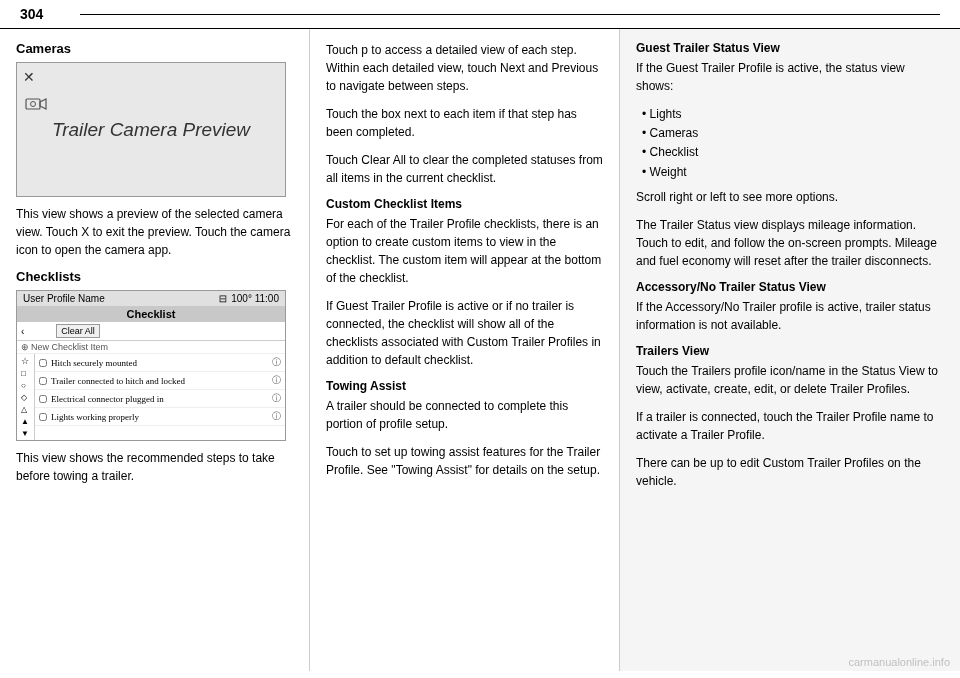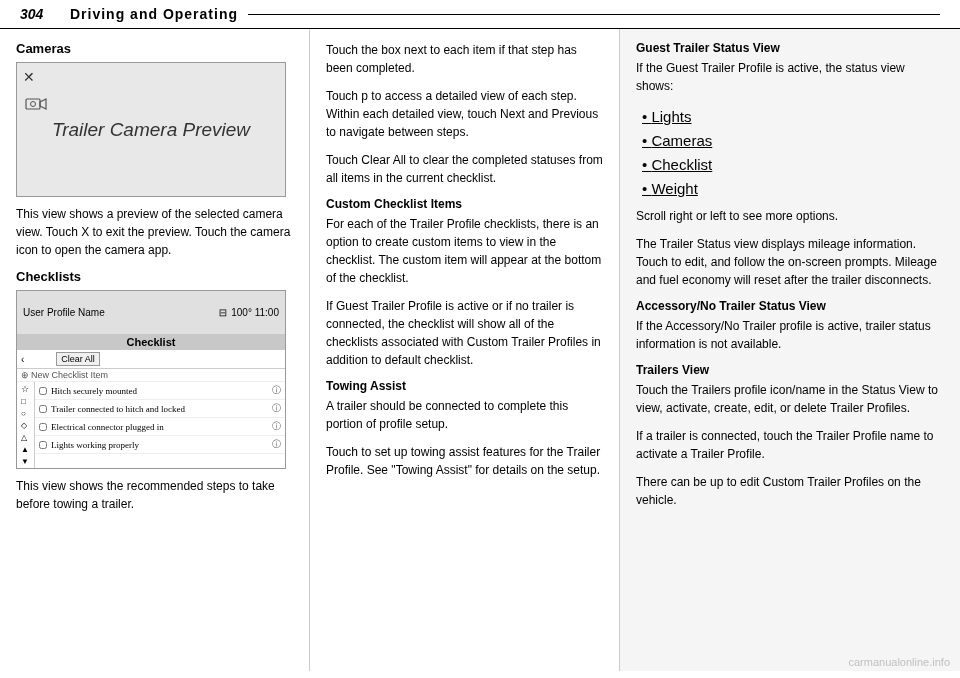--- a/index.html
+++ b/index.html
@@ -18,21 +18,20 @@
       align-items: center;
       padding: 6px 20px;
       border-bottom: 1px solid #000;
       margin-bottom: 0;
     }
 
     .header-page-num {
       font-weight: bold;
       font-size: 14px;
       min-width: 50px;
-      font-style: italic;
     }
 
     .header-title {
       font-weight: bold;
       font-size: 14px;
       letter-spacing: 1px;
     }
 
     .header-line {
       flex: 1;
@@ -118,21 +117,21 @@
     .checklist-box {
       border: 1px solid #999;
       width: 270px;
       background: #fff;
       margin-bottom: 8px;
       font-size: 10px;
     }
 
     .checklist-header-bar {
       background: #e0e0e0;
-      padding: 16px 6px;
+      padding: 2px 6px;
       display: flex;
       justify-content: space-between;
       align-items: center;
       font-size: 10px;
     }
 
     .checklist-icons {
       display: flex;
       gap: 4px;
       align-items: center;
@@ -223,44 +222,42 @@
       font-size: 12px;
       margin-bottom: 4px;
     }
 
     .bullet-list {
       list-style: none;
       margin: 4px 0 6px 6px;
     }
 
     .bullet-list li {
-      font-size: 15px;
+      font-size: 12px;
       line-height: 1.6;
-      text-decoration: underline;
     }
 
     .bullet-list li::before {
       content: "• ";
     }
 
     .watermark {
       position: fixed;
       bottom: 10px;
       right: 10px;
       font-size: 11px;
       color: #aaa;
       opacity: 0.7;
     }
   </style>
 </head>
 <body>
 
 <div class="header">
   <span class="header-page-num">304</span>
-  <span class="header-title">Driving  and  Operating</span>
   <div class="header-line"></div>
 </div>
 
 <div class="content">
 
   <div class="left-column">
     <div class="section-title">Cameras</div>
 
     <div class="camera-box">
       <span class="x-btn">✕</span>
@@ -325,22 +322,22 @@
             <span class="checklist-item-icon">ⓘ</span>
           </div>
         </div>
       </div>
     </div>
 
     <p class="body-text">This view shows the recommended steps to take before towing a trailer.</p>
   </div>
 
   <div class="middle-column">
+    <p class="body-text">Touch p to access a detailed view of each step. Within each detailed view, touch Next and Previous to navigate between steps.</p>
     <p class="body-text">Touch the box next to each item if that step has been completed.</p>
-    <p class="body-text">Touch p to access a detailed view of each step. Within each detailed view, touch Next and Previous to navigate between steps.</p>
     <p class="body-text">Touch Clear All to clear the completed statuses from all items in the current checklist.</p>
 
     <div class="sub-section-title">Custom Checklist Items</div>
     <p class="body-text">For each of the Trailer Profile checklists, there is an option to create custom items to view in the checklist. The custom item will appear at the bottom of the checklist.</p>
 
     <p class="body-text">If Guest Trailer Profile is active or if no trailer is connected, the checklist will show all of the checklists associated with Custom Trailer Profiles in addition to default checklist.</p>
 
     <div class="sub-section-title">Towing Assist</div>
     <p class="body-text">A trailer should be connected to complete this portion of profile setup.</p>
     <p class="body-text">Touch to set up towing assist features for the Trailer Profile. See "Towing Assist" for details on the setup.</p>

